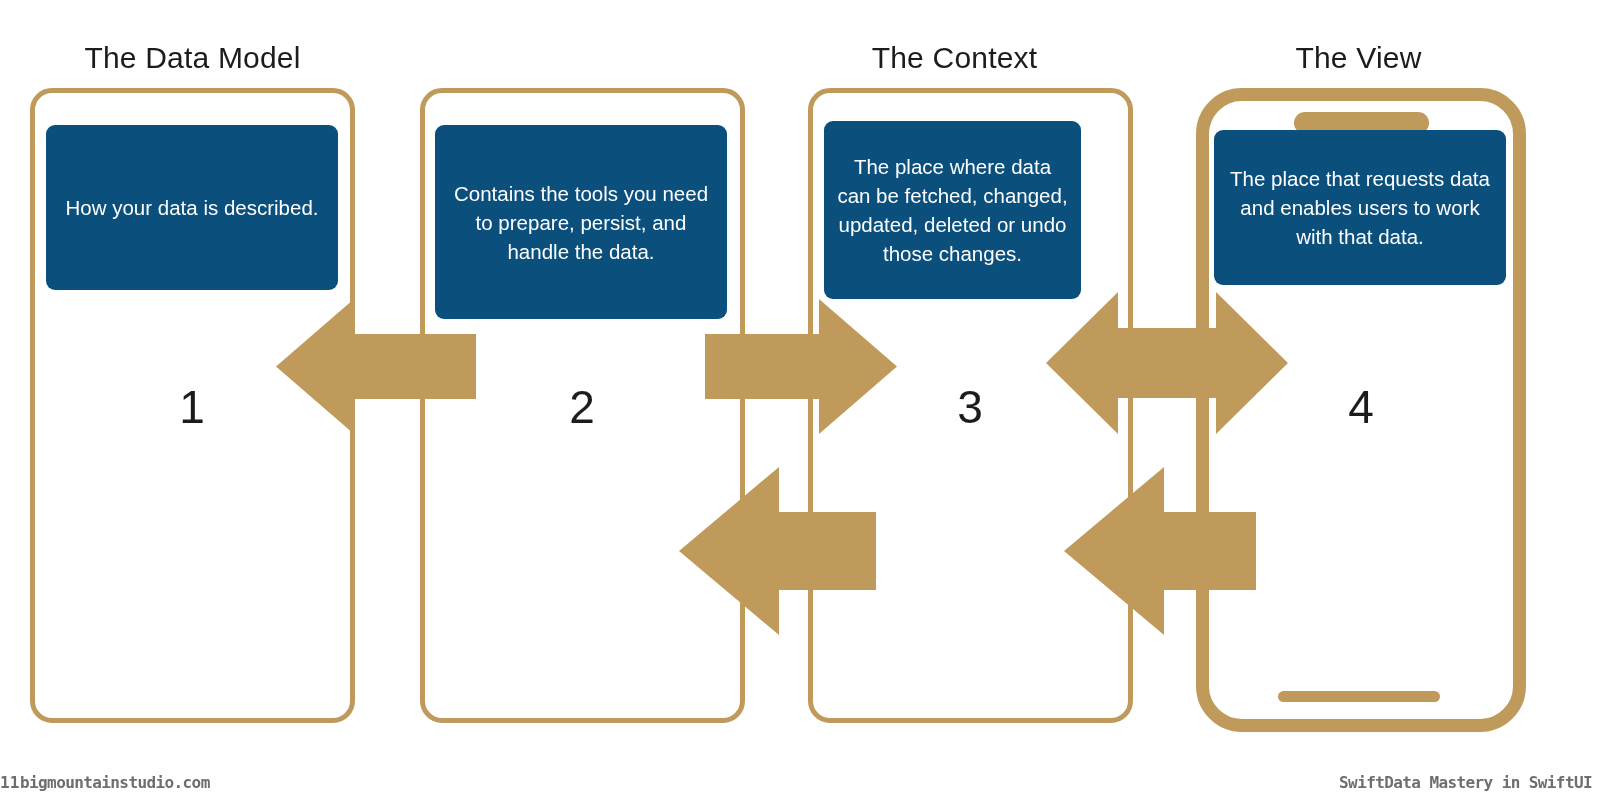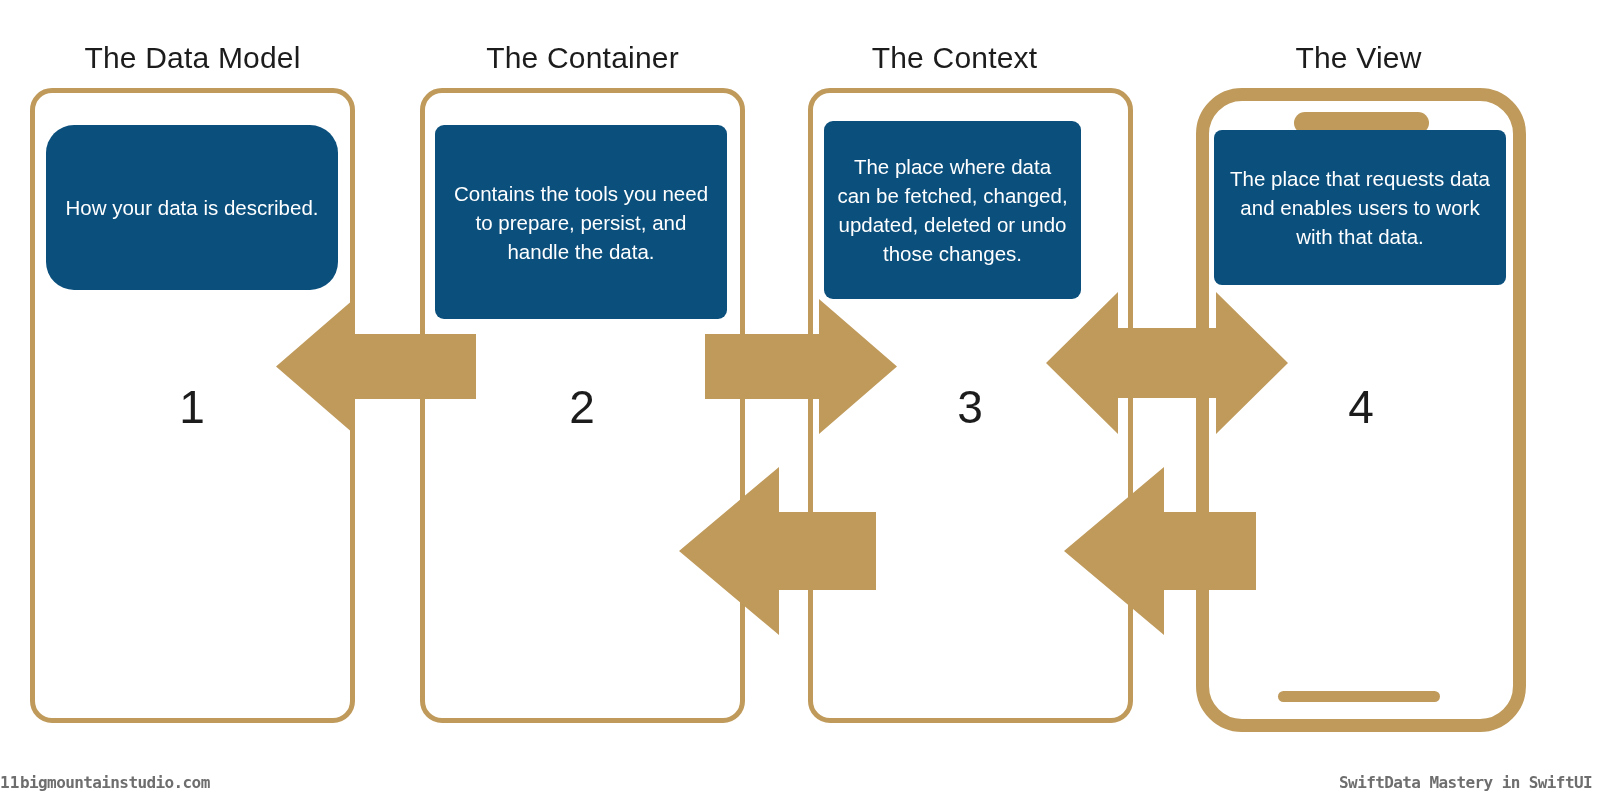--- a/index.html
+++ b/index.html
@@ -121,21 +121,20 @@
     left: 0; right: 0;
     letter-spacing: 0;
   }
 </style>
 </head>
 <body>
 
 <div class="stage">
 
   <div class="col-title" style="left:30px;width:325px;">The Data Model</div>
-  <div class="col-title" style="left:420px;width:325px;">The Container</div>
   <div class="col-title" style="left:792px;width:325px;">The Context</div>
   <div class="col-title" style="left:1196px;width:325px;">The View</div>
 
   <div class="panel" style="left:30px;top:88px;width:325px;height:635px;"></div>
   <div class="panel" style="left:420px;top:88px;width:325px;height:635px;"></div>
   <div class="panel" style="left:808px;top:88px;width:325px;height:635px;"></div>
   <div class="panel phone" style="left:1196px;top:88px;width:330px;height:644px;"></div>
 
   <div class="phone-speaker"></div>
   <div class="phone-home"></div>
@@ -163,33 +162,33 @@
       <polygon points="0,84 100,0 100,45 197,45 197,123 100,123 100,168" fill="#bf9a5b"></polygon>
     </svg>
   </div>
 
   <div class="arrow" style="left:1064px;top:467px;">
     <svg width="192" height="168" viewBox="0 0 192 168">
       <polygon points="0,84 100,0 100,45 192,45 192,123 100,123 100,168" fill="#bf9a5b"></polygon>
     </svg>
   </div>
 
-  <div class="card" style="left:46px;top:125px;width:292px;height:165px;border-radius:28px;">
+  <div class="card" style="left:46px;top:125px;width:292px;height:165px;">
     <span>How your data is described.</span>
   </div>
 
   <div class="card" style="left:435px;top:125px;width:292px;height:194px;">
     <span>Contains the tools you need to prepare, persist, and handle the data.</span>
   </div>
 
   <div class="card" style="left:824px;top:121px;width:257px;height:178px;">
     <span>The place where data can be fetched, changed, updated, deleted or undo those changes.</span>
   </div>
 
-  <div class="card" style="left:1214px;top:130px;width:292px;height:155px;border-radius:8px;">
+  <div class="card" style="left:1214px;top:130px;width:292px;height:155px;">
     <span>The place that requests data and enables users to work with that data.</span>
   </div>
 
   <div class="step-num" style="left:132px;top:384px;">1</div>
   <div class="step-num" style="left:522px;top:384px;">2</div>
   <div class="step-num" style="left:910px;top:384px;">3</div>
   <div class="step-num" style="left:1301px;top:384px;">4</div>
 
   <div class="footer-text" id="footer-left">bigmountainstudio.com</div>
   <div class="footer-text" id="footer-page">11</div>

